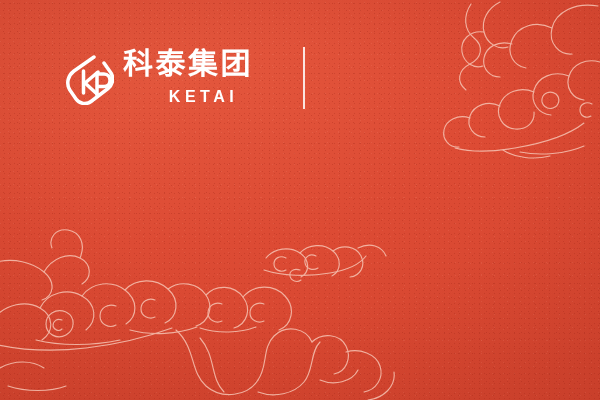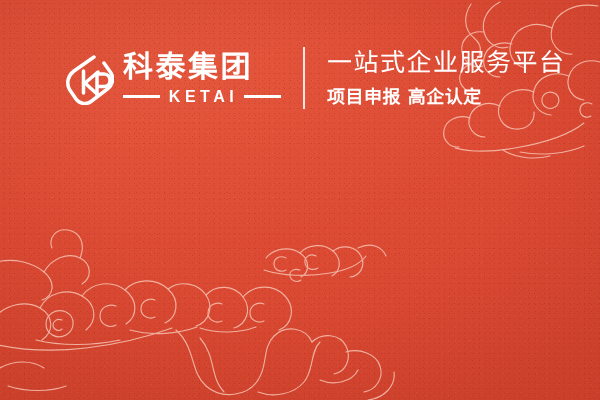--- a/index.html
+++ b/index.html
@@ -92,20 +92,21 @@
     line-height: 1;
     white-space: nowrap;
     font-family: "DejaVu Sans", "Liberation Sans", sans-serif;
   }
 
   .logo-en-row {
     display: flex;
     align-items: center;
     margin-top: 7px;
     width: 158px;
+    flex-direction: column;
   }
   .logo-dash {
     height: 3px;
     background: #ffffff;
     flex: 1 1 auto;
   }
   .logo-en {
     color: #ffffff;
     font-size: 16px;
     font-weight: 700;
@@ -271,21 +272,17 @@
         <div class="logo-en-row">
           <span class="logo-dash"></span>
           <span class="logo-en">KETAI</span>
           <span class="logo-dash"></span>
         </div>
       </div>
     </div>
 
     <div class="divider"></div>
 
-    <div class="tagline-block">
-      <div class="tagline-main">一站式企业服务平台</div>
-      <div class="tagline-sub">项目申报 高企认定</div>
-    </div>
 
   </div>
 
 
 </div>
 
 </body></html>

